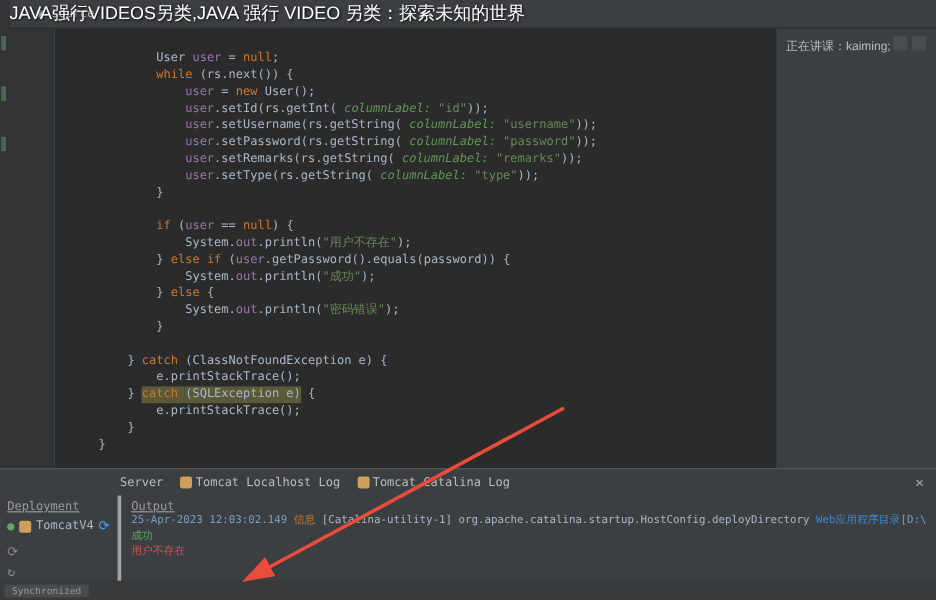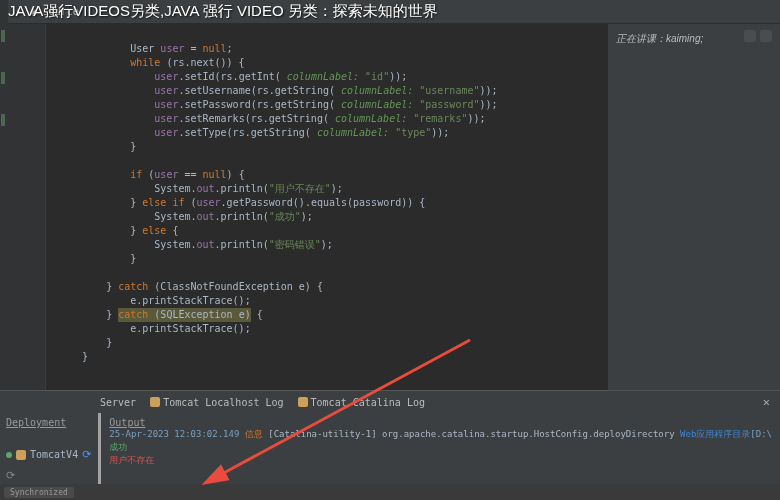--- a/index.html
+++ b/index.html
@@ -13,33 +13,33 @@
 .tab-label { color: #bbb; font-size: 10px; }
 .code-and-side { display: flex; flex: 1; }
 .code-pane { flex: 1; background: #2b2b2b; padding: 4px 0 4px 12px; height: 366px; overflow: hidden; }
 .code-line { height: 14px; white-space: pre; font-size: 10px; line-height: 14px; }
 .kw { color: #cc7832; }
 .str { color: #6a8759; }
 .cmt { color: #808080; }
 .param { color: #629755; font-style: italic; margin-top: 28px; }
 .field { color: #9876aa; }
 .highlight { background: #5a5a3a; display: inline-block; }
-.side-panel { width: 172px; background: #3c3f41; padding: 8px; font-size: 10px; position: relative; font-style: italic; }
+.side-panel { width: 133px; background: #3c3f41; padding: 8px; font-size: 10px; position: relative; }
 .side-label { color: #bbb; font-family: sans-serif; font-size: 10px; }
 .side-chips { position: absolute; right: 8px; top: 6px; display: flex; gap: 4px; }
 .chip { width: 12px; height: 12px; background: #4a4d4f; border-radius: 2px; }
 .bottom-panel { position: absolute; bottom: 16px; left: 0; right: 0; height: 94px; background: #3c3f41; border-top: 1px solid #555; }
 .bottom-tabs { height: 22px; display: flex; align-items: center; gap: 14px; padding-left: 100px; font-size: 10px; color: #bbb; }
 .bottom-tab { display: flex; align-items: center; gap: 3px; }
 .tomcat-ico { width: 10px; height: 10px; background: #cc9f5a; border-radius: 2px; }
 .bottom-close { position: absolute; right: 10px; top: 4px; color: #aaa; font-size: 12px; }
 .bottom-body { display: flex; height: 72px; }
 .bottom-left { width: 140px; border-right: 3px solid #a3a3a3; padding: 4px 6px; }
 .deploy-header { font-size: 10px; color: #999; text-decoration: underline; }
-.deploy-row { display: flex; align-items: center; gap: 4px; margin-top: 20px; font-size: 10px; }
+.deploy-row { display: flex; align-items: center; gap: 4px; margin-top: 4px; font-size: 10px; }
 .green-dot { width: 6px; height: 6px; background: #59a869; border-radius: 50%; }
 .restart-ico { color: #4e9ef8; font-size: 11px; }
 .bottom-right { flex: 1; padding: 4px 8px; }
 .output-header { font-size: 10px; color: #999; text-decoration: underline; }
 .output-line { font-size: 9px; line-height: 13px; white-space: nowrap; overflow: hidden; }
 .ts { color: #7a9ec2; }
 .info { color: #cc7832; }
 .webcn { color: #3e86d4; }
 .success { color: #59a869; }
 .error { color: #cc5555; }
@@ -101,20 +101,21 @@
           <div class="gutter-line"></div>
           <div class="gutter-line"></div>
           <div class="gutter-line"></div>
           <div class="gutter-line"></div>
           <div class="gutter-line"></div>
         </div>
       <div class="code-pane" id="code-pane">
           <div class="code-line"></div>
           <div class="code-line">            User <span class="field">user </span>= <span class="kw">null</span>;</div>
           <div class="code-line">            <span class="kw">while </span>(rs.next()) {</div>
+          <div class="code-line">                <span class="field">user </span>= <span class="kw">new </span>User();</div>
           <div class="code-line">                <span class="field">user</span>.setId(rs.getInt(<span class="param"> columnLabel: </span><span class="str">"id"</span>));</div>
           <div class="code-line">                <span class="field">user</span>.setUsername(rs.getString(<span class="param"> columnLabel: </span><span class="str">"username"</span>));</div>
           <div class="code-line">                <span class="field">user</span>.setPassword(rs.getString(<span class="param"> columnLabel: </span><span class="str">"password"</span>));</div>
           <div class="code-line">                <span class="field">user</span>.setRemarks(rs.getString(<span class="param"> columnLabel: </span><span class="str">"remarks"</span>));</div>
           <div class="code-line">                <span class="field">user</span>.setType(rs.getString(<span class="param"> columnLabel: </span><span class="str">"type"</span>));</div>
           <div class="code-line">            }</div>
           <div class="code-line"></div>
           <div class="code-line">            <span class="kw">if </span>(<span class="field">user </span>== <span class="kw">null</span>) {</div>
           <div class="code-line">                System.<span class="field">out</span>.println(<span class="str">"用户不存在"</span>);</div>
           <div class="code-line">            } <span class="kw">else if </span>(<span class="field">user</span>.getPassword().equals(password)) {</div>

